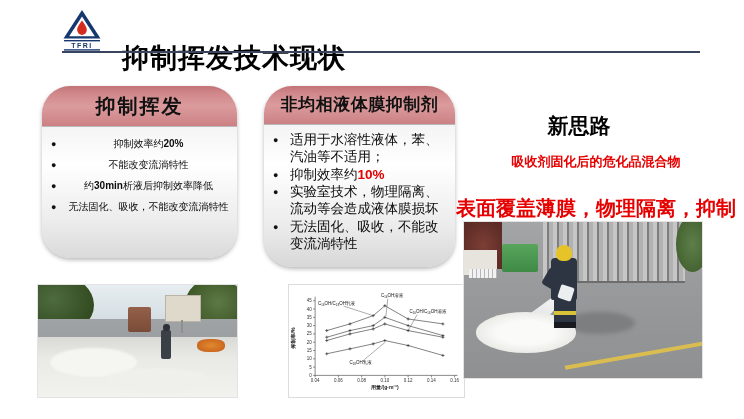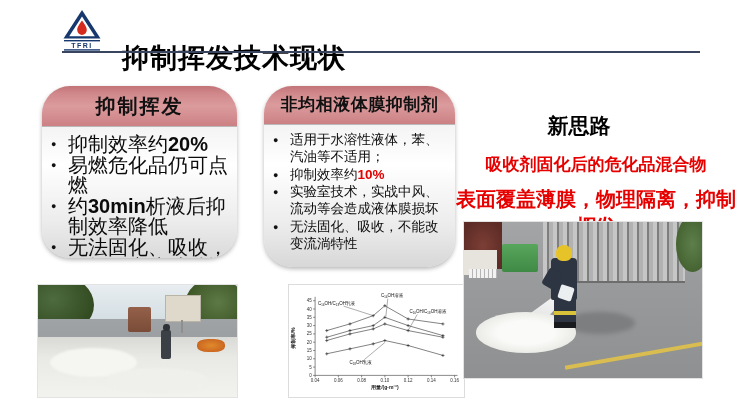--- a/index.html
+++ b/index.html
@@ -20,31 +20,31 @@
   .card2{left:264px;top:86px;width:191px;height:181px;}
   .card-head{height:40px;line-height:40px;text-align:center;color:#111;
              background:linear-gradient(180deg,#c27376 0%,#d0878a 18%,#db9b9d 50%,#cc8184 100%);
              font-weight:600;border-bottom:1px solid #b9b9b9;}
   .card1 .card-head{font-size:20px;letter-spacing:2px;}
   .card2 .card-head{font-size:17px;height:38px;line-height:38px;letter-spacing:0.5px;}
   .card-body{margin:0;padding:7px 8px 0 9px;list-style:none;
              background:linear-gradient(180deg,#f4f4f4 0%,#ffffff 22%,#ececec 55%,#d2d2d2 85%,#bfbfbf 100%);
              height:100%;box-sizing:border-box;}
   .card-body li{position:relative;padding-left:17px;color:#0b0b0b;}
-  .card1 .card-body li{font-size:20px;line-height:20px;margin-bottom:1px;}
+  .card1 .card-body li{font-size:10px;line-height:20px;margin-bottom:1px;text-align:center;}
   .card2 .card-body li{font-size:13.5px;line-height:16.8px;margin-bottom:1px;}
   .card-body li::before{content:"●";position:absolute;left:0;top:0;font-size:9px;color:#111;}
   .num{font-family:"Liberation Sans",sans-serif;font-weight:bold;}
   .red{color:#e60000;}
 
   
   .new-idea{position:absolute;left:448px;top:112px;width:296px;text-align:center;}
   .ni-title{font-size:21px;font-weight:800;color:#000;margin-bottom:13px;padding-right:34px;}
   .ni-line{color:#e60000;font-weight:800;}
-  .ni-line1{font-size:17px;margin-bottom:10px;}
+  .ni-line1{font-size:13px;margin-bottom:24px;}
   .ni-line2{font-size:20px;}
 
   
   .photo{position:absolute;overflow:hidden;box-shadow:0 0 0 1px #e3e3e3;}
   .photo1{left:38px;top:285px;width:199px;height:112px;background:#aeb2b4;}
   .p1-sky{position:absolute;left:0;top:0;width:100%;height:34%;background:linear-gradient(180deg,#e7edf0,#d3dde2);}
   .p1-treeL{position:absolute;left:-6%;top:-8%;width:34%;height:52%;background:radial-gradient(ellipse at 40% 40%,#4d6b3f,#32491f 75%);border-radius:50%;}
   .p1-treeR{position:absolute;right:-4%;top:-6%;width:30%;height:48%;background:radial-gradient(ellipse at 55% 45%,#5d7a46,#3a5222 75%);border-radius:50%;}
   .p1-road{position:absolute;left:0;top:30%;width:100%;height:70%;background:linear-gradient(180deg,#9fa3a5,#8e9294);}
   .p1-sign{position:absolute;left:64%;top:9%;width:17%;height:22%;background:#ded9cb;border:1px solid #b9b4a5;}
@@ -100,32 +100,32 @@
     <text x="20" y="38.6" text-anchor="middle" font-size="7" font-weight="bold" font-family="Liberation Sans, sans-serif" fill="#16386e" letter-spacing="1.5">TFRI</text>
     <rect x="2" y="40.2" width="36" height="1.4" fill="#16386e"></rect>
   </svg>
   <h1 class="page-title">抑制挥发技术现状</h1>
   <div class="title-rule"></div>
 
   <div class="card card1">
     <div class="card-head">抑制挥发</div>
     <ul class="card-body">
         <li><span>抑制效率约</span><span class="num">20%</span></li>
-        <li><span>易燃危化品仍可点燃</span></li>
+        <li><span>不能改变流淌特性</span></li>
         <li><span>约</span><span class="num">30min</span><span>析液后抑制效率降低</span></li>
         <li><span>无法固化、吸收，不能改变流淌特性</span></li>
       </ul>
   </div>
 
   <div class="card card2">
     <div class="card-head">非均相液体膜抑制剂</div>
     <ul class="card-body">
         <li><span>适用于水溶性液体，苯、汽油等不适用；</span></li>
         <li><span>抑制效率约</span><span class="num red">10%</span></li>
-        <li><span>实验室技术，实战中风、流动等会造成液体膜损坏</span></li>
+        <li><span>实验室技术，物理隔离、流动等会造成液体膜损坏</span></li>
         <li><span>无法固化、吸收，不能改变流淌特性</span></li>
       </ul>
   </div>
 
   <div class="new-idea">
     <div class="ni-title">新思路</div>
     <div class="ni-line ni-line1">吸收剂固化后的危化品混合物</div>
     <div class="ni-line ni-line2">表面覆盖薄膜，物理隔离，抑制挥发</div>
   </div>
 

